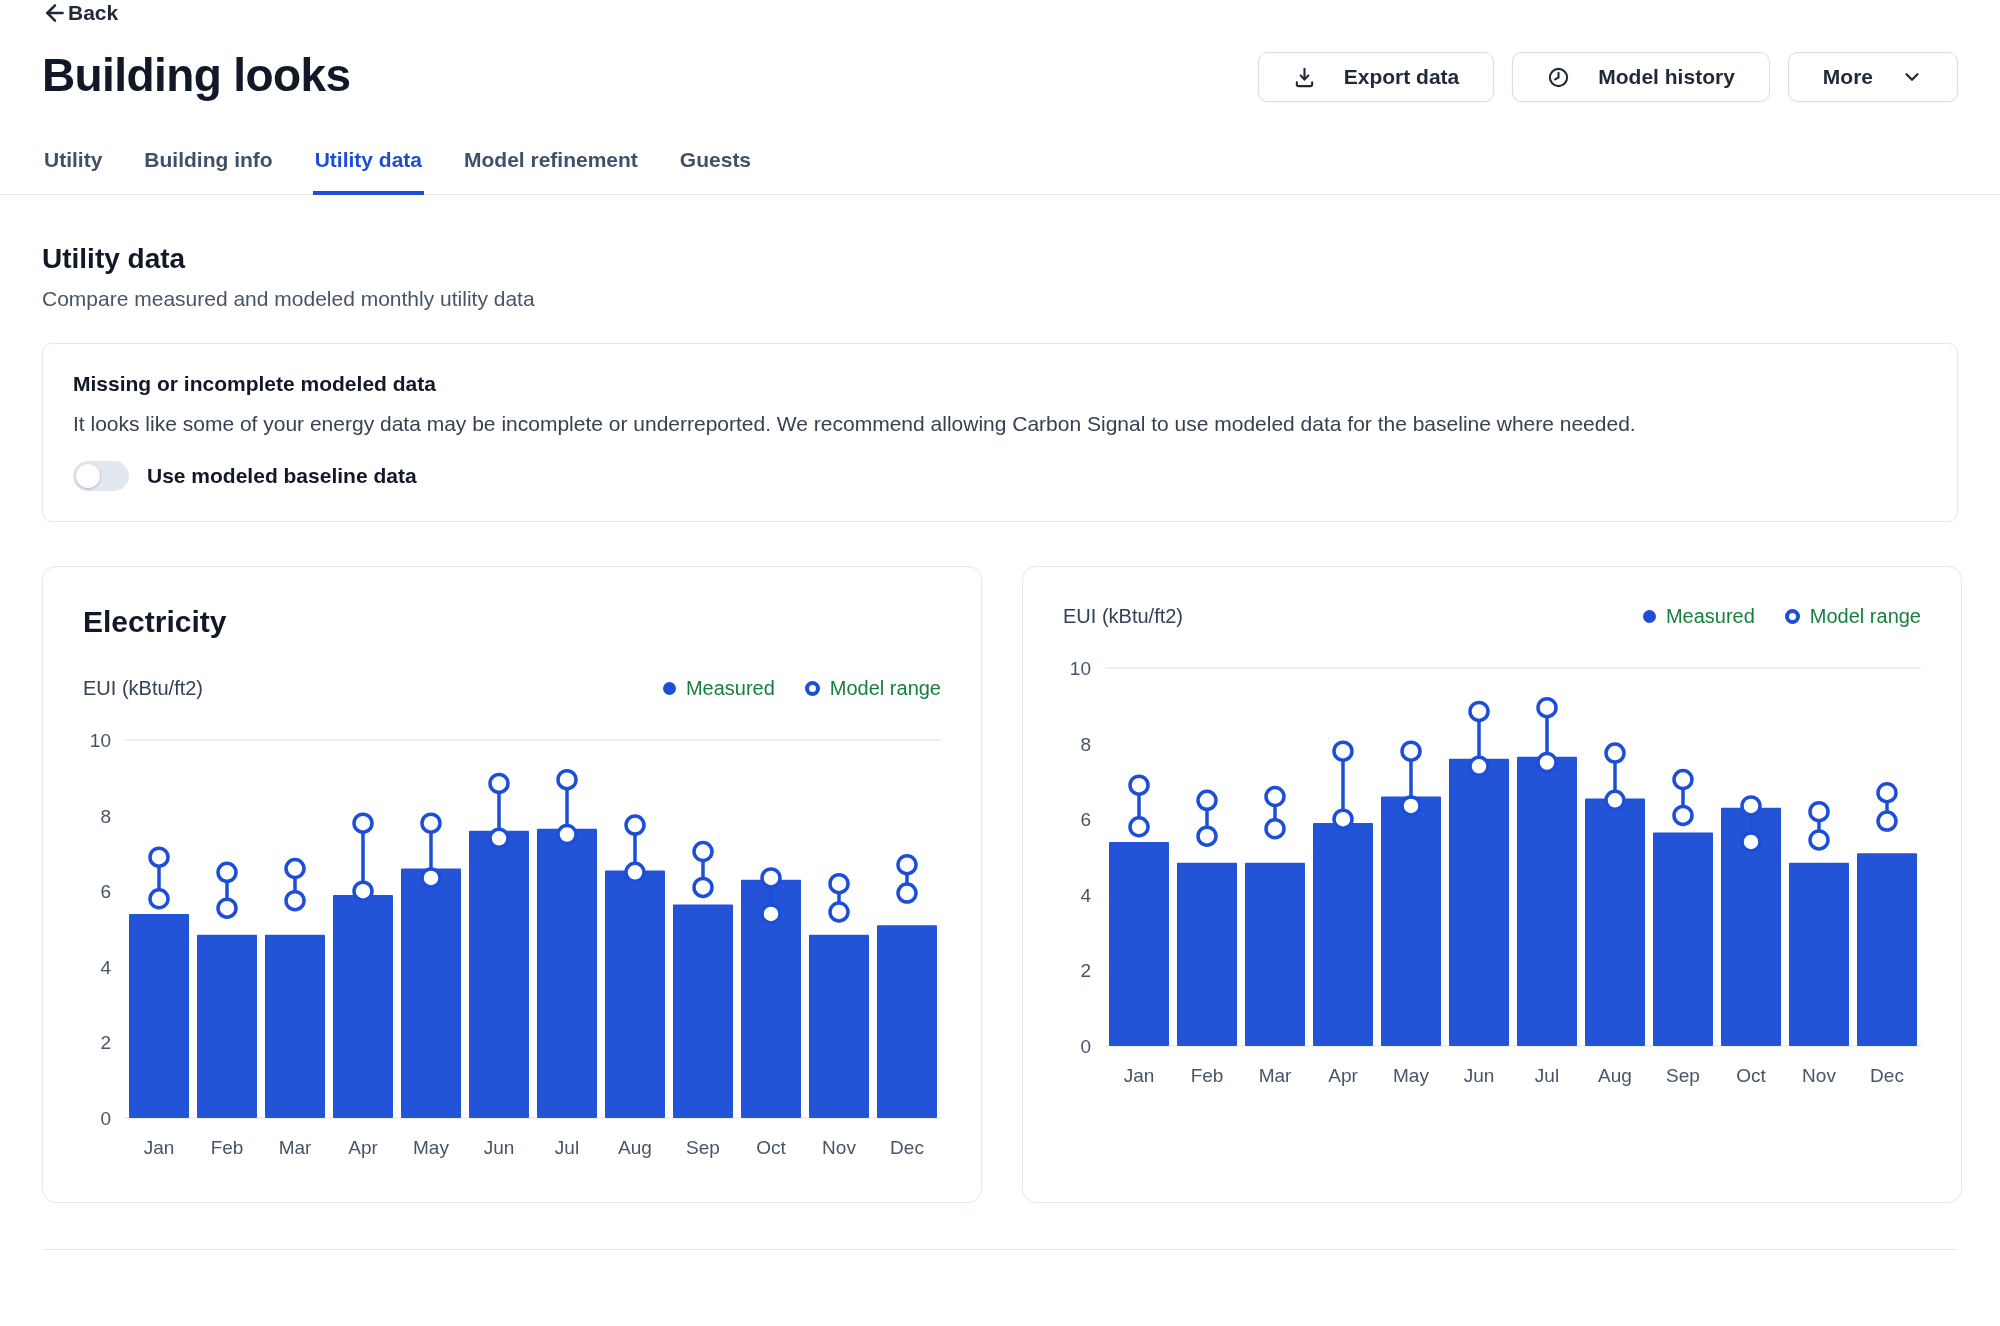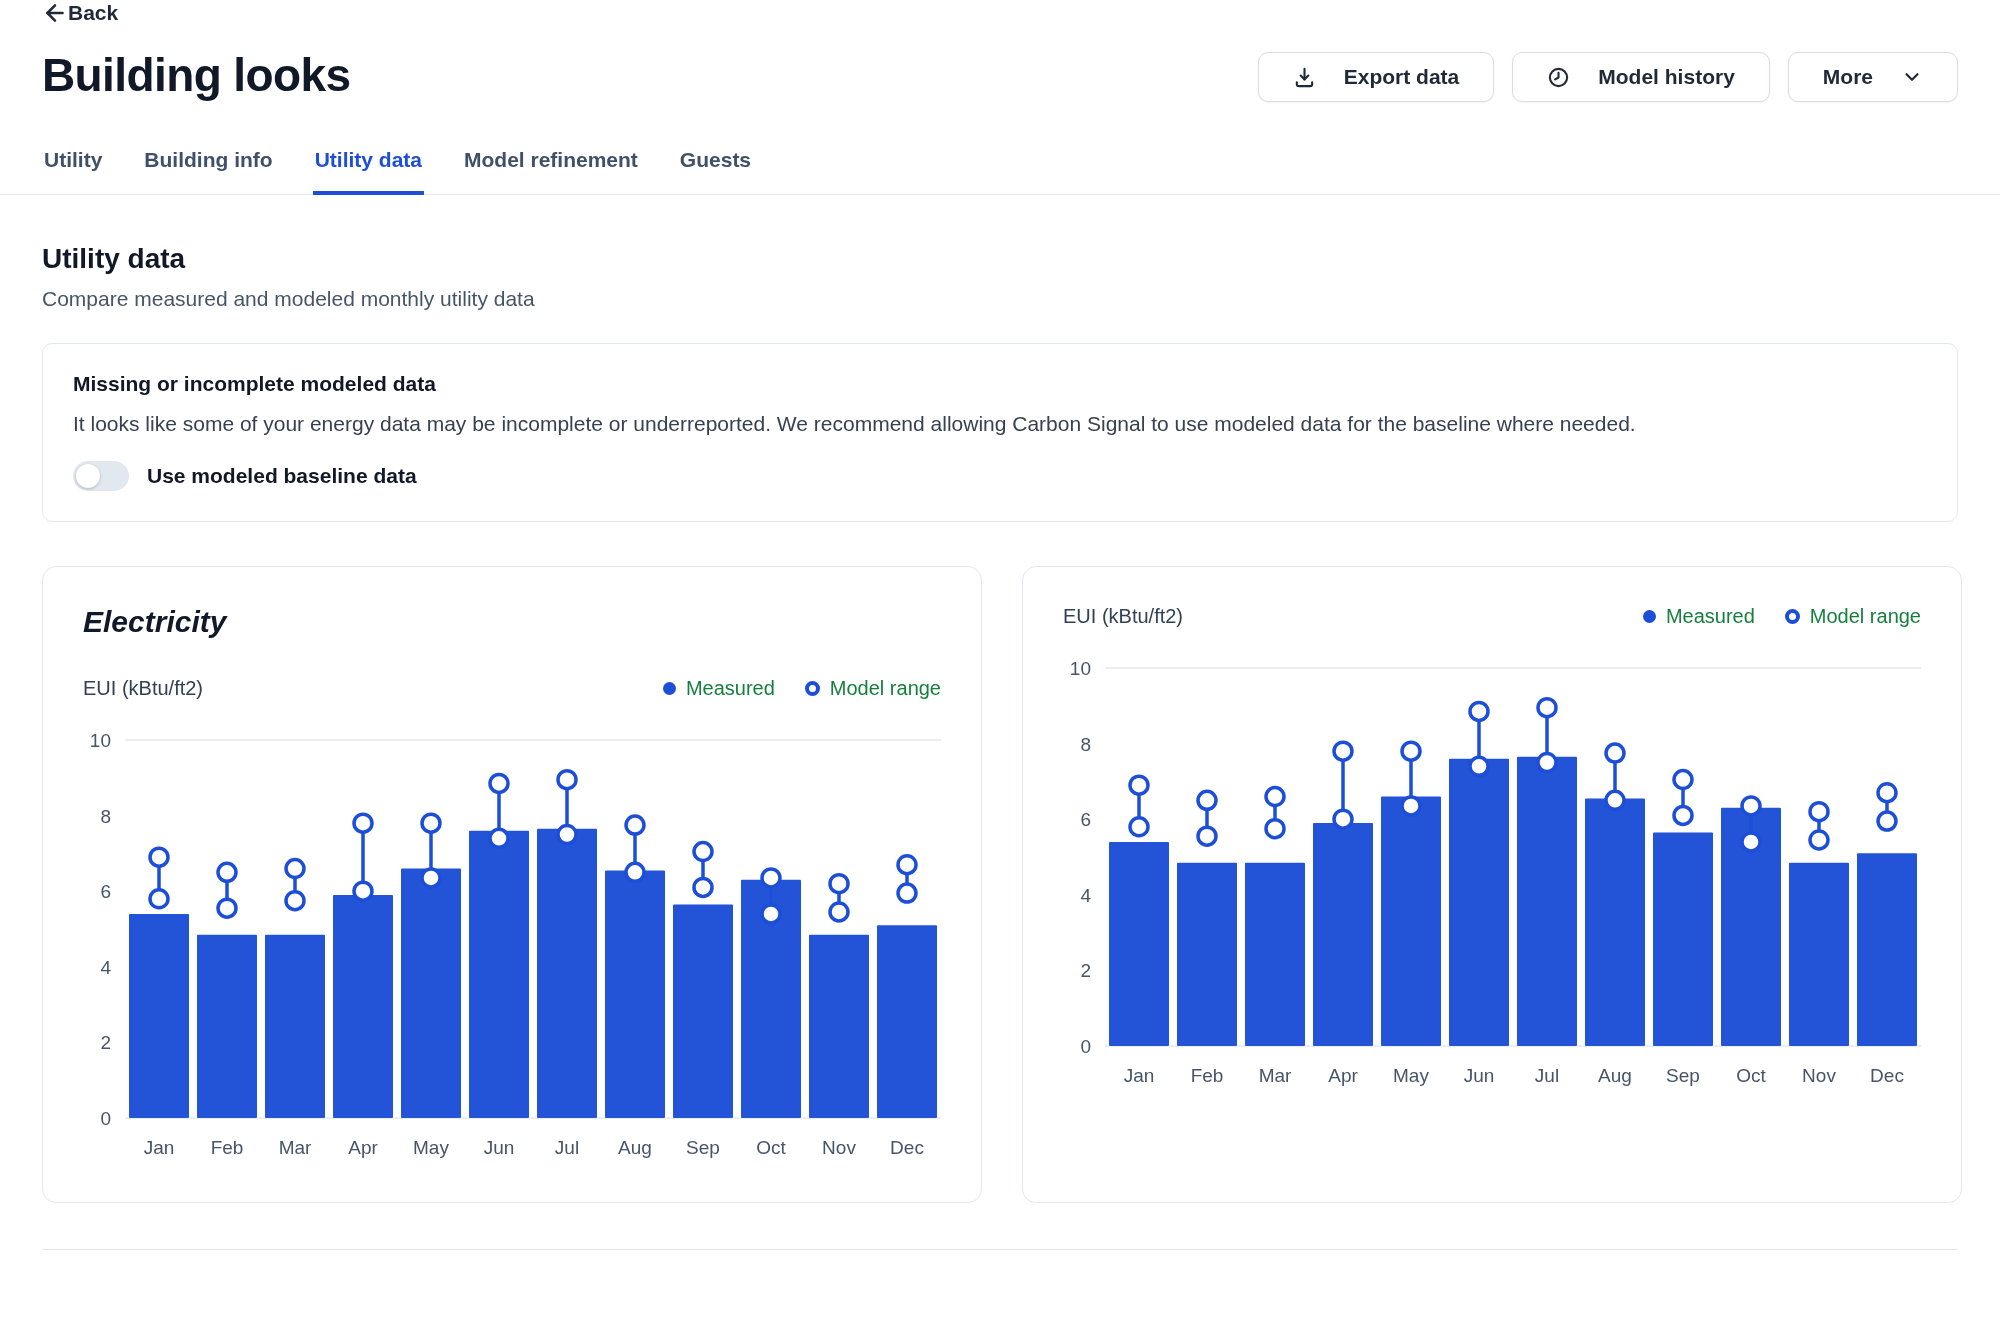--- a/index.html
+++ b/index.html
@@ -43,21 +43,21 @@
   .alert-body { margin-top:13px; font-size:21px; color:#374151; line-height:1.45; }
   .toggle-row { margin-top:22px; display:flex; align-items:center; gap:18px; }
   .toggle { width:56px; height:30px; border-radius:15px; background:#e2e8f0; position:relative; cursor:pointer; flex:0 0 auto; }
   .toggle .knob { position:absolute; left:3px; top:3px; width:24px; height:24px; border-radius:50%;
     background:#fff; box-shadow:0 1px 3px rgba(16,24,40,.25); }
   .toggle-label { font-size:21px; font-weight:700; color:#111827; }
 
   
   .cards { margin-top:44px; display:grid; grid-template-columns:1fr 1fr; gap:40px; }
   .card { border:1px solid #e2e8f0; border-radius:14px; padding:38px 40px 26px; background:#fff; }
-  .card h3 { margin:0 0 38px; font-size:30px; font-weight:700; color:#111827;font-style:italic; }
+  .card h3 { margin:0 0 38px; font-size:30px; font-weight:700; color:#111827; }
   .meta-row { display:flex; align-items:center; justify-content:space-between; margin-bottom:24px; }
   .ylabel { font-size:20px; color:#334155; }
   .legend { display:flex; align-items:center; gap:30px; }
   .legend-item { display:flex; align-items:center; gap:10px; font-size:20px; color:#15803d; }
   .dot { width:13px; height:13px; border-radius:50%; background:var(--accent); }
   .ring { width:15px; height:15px; border-radius:50%; border:4px solid var(--accent); background:#fff; }
 
   .bottom-divider { margin-top:46px; border-top:1px solid #e5e7eb; height:1px; }
 </style>
 </head>

